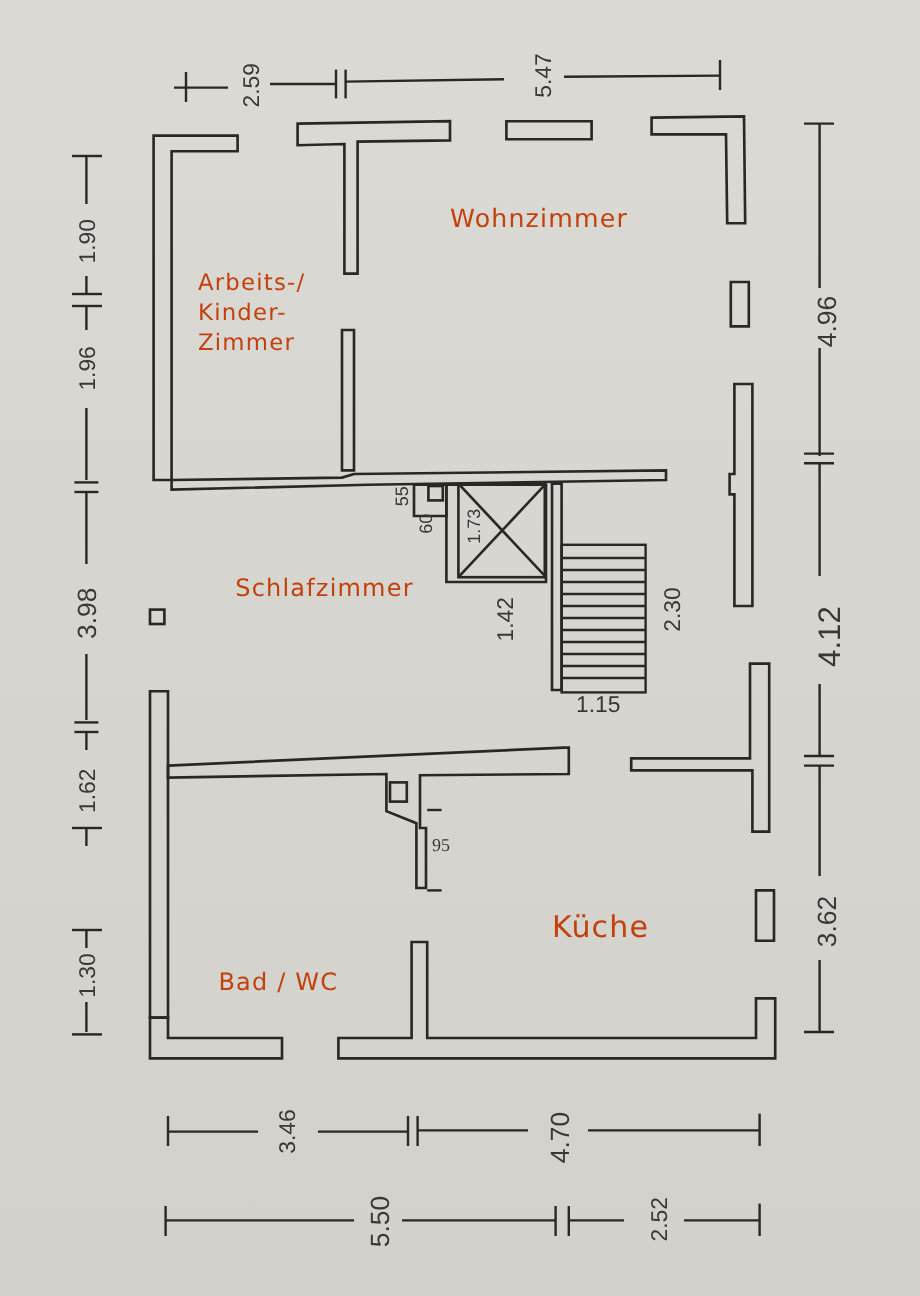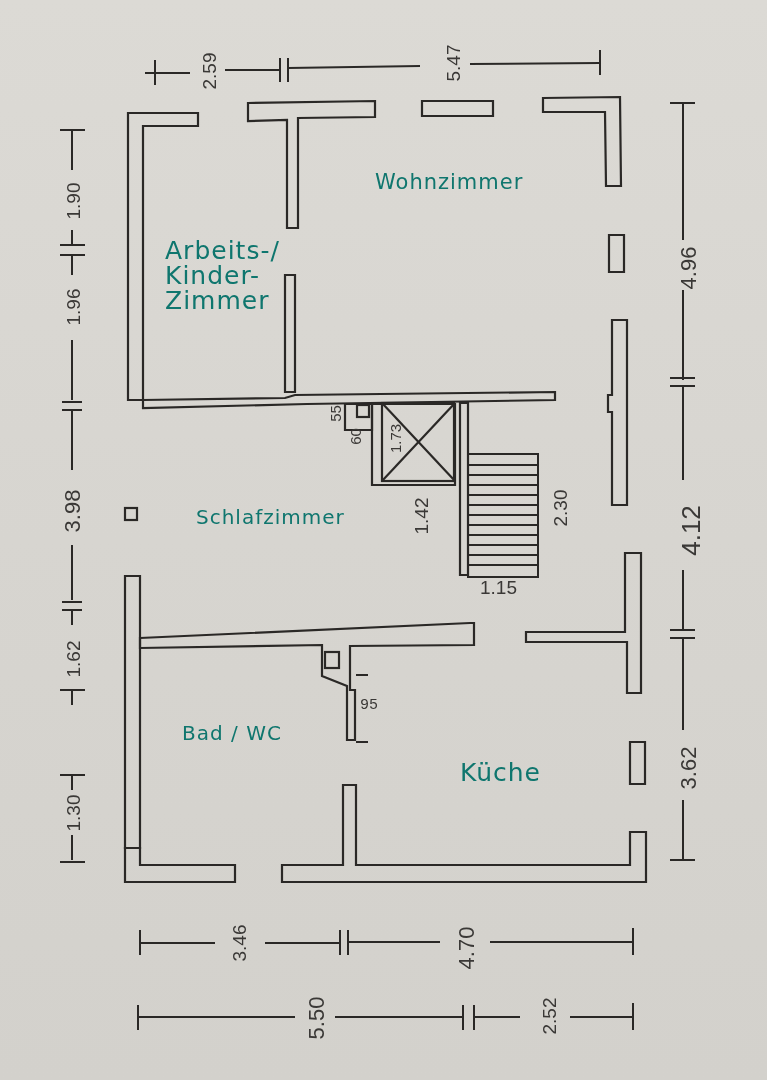--- a/index.html
+++ b/index.html
@@ -8,21 +8,21 @@
       background: #d9d7d2;
       position: relative; overflow: hidden;
       font-family: "DejaVu Sans", sans-serif;
     }
     .paper {
       position: absolute; left: 0; top: 0; width: 767px; height: 1080px;
       background: linear-gradient(180deg, #dcdad5 0%, #d7d5d0 50%, #d3d1cc 100%);
     }
     svg.plan { position: absolute; left: 0; top: 0; }
     .room-label {
-      position: absolute; color: #0f766e;
+      position: absolute; color: #c2410c;
       font-family: "DejaVu Sans", sans-serif;
       letter-spacing: 1px; white-space: nowrap;
     }
     .dim {
       position: absolute; color: #3a3836;
       font-family: "Liberation Sans Narrow", "Liberation Sans", sans-serif;
       font-size: 19px; white-space: nowrap;
       transform-origin: center center;
     }
     .dim.rot { transform: rotate(-90deg); }
@@ -164,29 +164,29 @@
   </g>
 
   <g>
     <line x1="356" y1="675" x2="368" y2="675"></line>
     <line x1="356" y1="742" x2="368" y2="742"></line>
   </g>
 </svg>
 
 <div class="room-label" style="left:375px; top:170px; font-size:21px;">Wohnzimmer</div>
 
-<div class="room-label" style="left:165px; top:238px; font-size:25px; line-height:25px;">
+<div class="room-label" style="left:165px; top:224px; font-size:19px; line-height:25px;">
   <div>Arbeits-/</div>
   <div>Kinder-</div>
   <div>Zimmer</div>
 </div>
 
-<div class="room-label" style="left:196px; top:478px; font-size:20px;margin-top:27px;">Schlafzimmer</div>
-
-<div class="room-label" style="left:182px; top:721px; font-size:20px;">Bad / WC</div>
+<div class="room-label" style="left:196px; top:478px; font-size:20px;">Schlafzimmer</div>
+
+<div class="room-label" style="left:182px; top:806px; font-size:20px;">Bad / WC</div>
 
 <div class="room-label" style="left:460px; top:758px; font-size:25px;">Küche</div>
 
 <div class="dim rot" style="left:192px; top:60px;">2.59</div>
 <div class="dim rot" style="left:436px; top:52px;">5.47</div>
 
 <div class="dim rot" style="left:56px; top:190px;">1.90</div>
 <div class="dim rot" style="left:56px; top:296px;">1.96</div>
 <div class="dim rot" style="left:52px; top:498px; font-size:22px;">3.98</div>
 <div class="dim rot" style="left:56px; top:648px;">1.62</div>
@@ -200,13 +200,13 @@
 <div class="dim rot" style="left:446px; top:935px; font-size:22px;">4.70</div>
 <div class="dim rot" style="left:296px; top:1005px; font-size:22px;">5.50</div>
 <div class="dim rot" style="left:532px; top:1005px;">2.52</div>
 
 <div class="dim rot small" style="left:327px; top:405px;">55</div>
 <div class="dim rot small" style="left:347px; top:428px;">60</div>
 <div class="dim rot small" style="left:381px; top:430px;">1.73</div>
 <div class="dim rot" style="left:404px; top:505px;">1.42</div>
 <div class="dim rot" style="left:543px; top:497px;">2.30</div>
 <div class="dim" style="left:480px; top:577px;">1.15</div>
-<div class="dim small" style="left:360px; top:697px; font-family:Liberation Mono, monospace;">95</div>
+<div class="dim small" style="left:360px; top:697px; font-family:Liberation Serif, serif;">95</div>
 
 </body></html>

